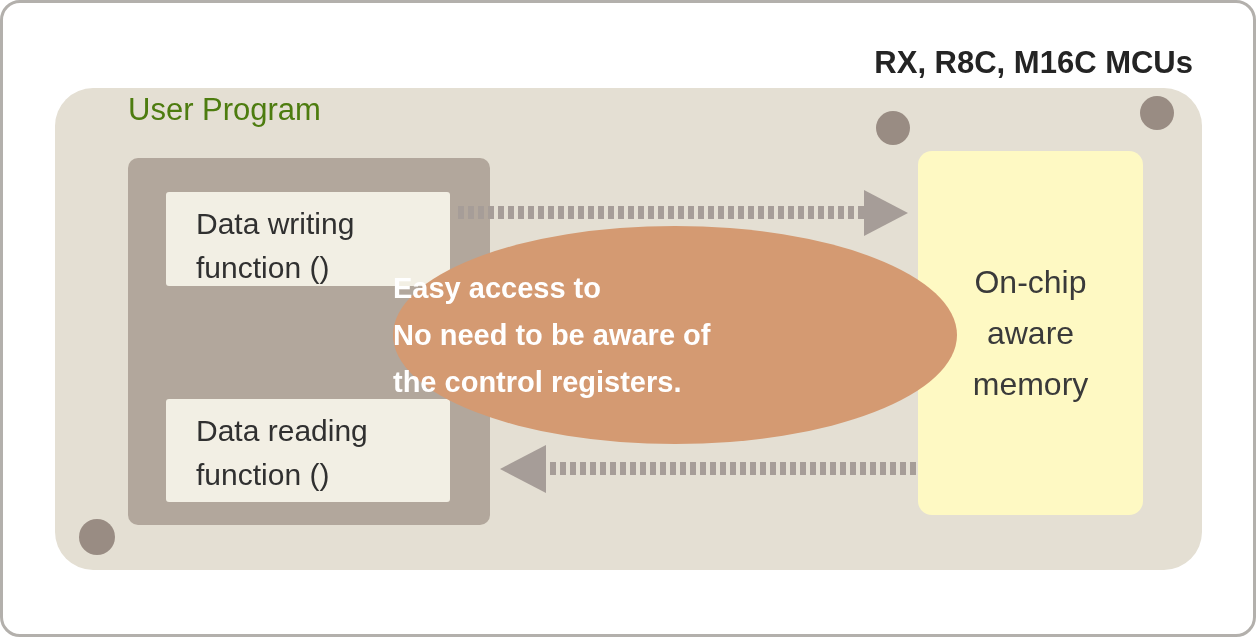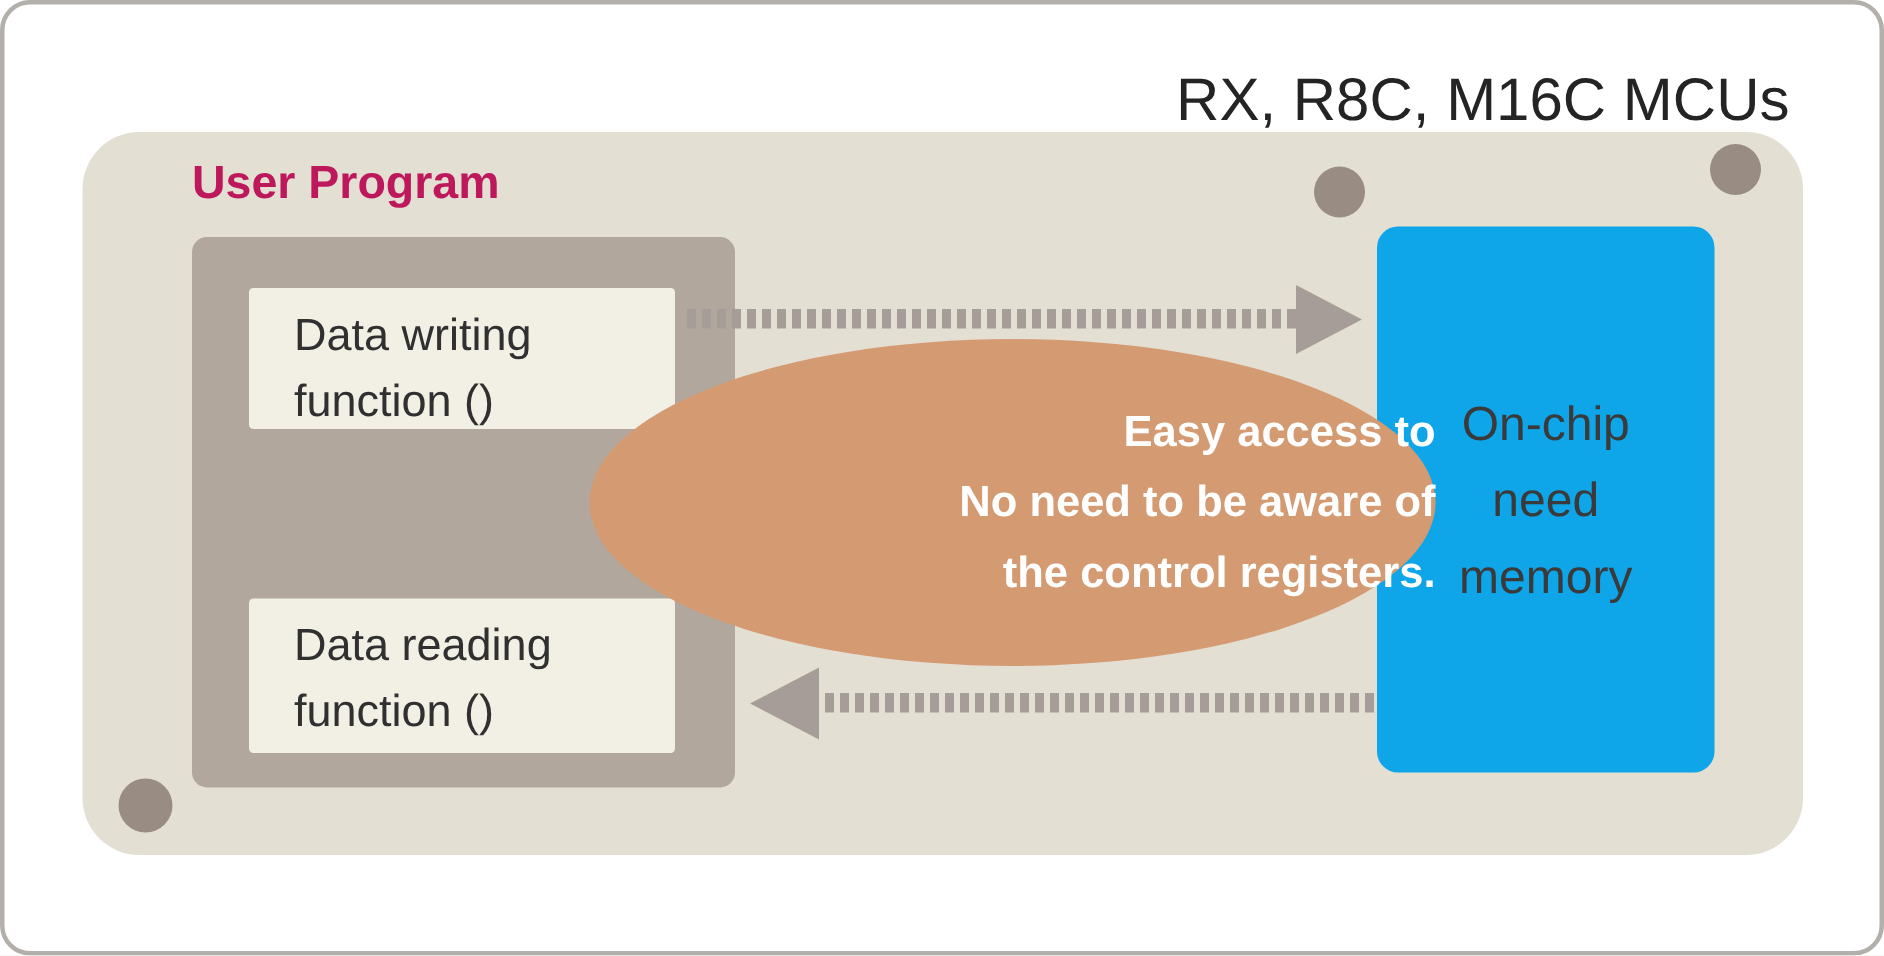--- a/index.html
+++ b/index.html
@@ -8,32 +8,32 @@
     width: 1256px; height: 637px;
     box-sizing: border-box;
     background: #ffffff;
     border: 3px solid #b3b0ac;
     border-radius: 20px;
     overflow: hidden;
     font-family: "Liberation Sans", "DejaVu Sans", sans-serif;
   }
   .title {
     position: absolute; top: 42px; right: 60px;
-    font-size: 40px; font-weight: 400; color: #242424;
+    font-size: 31px; font-weight: 700; color: #242424;
     white-space: nowrap;
   }
   .mcu {
     position: absolute; left: 52px; top: 85px;
     width: 1147px; height: 482px;
     background: #e4dfd3;
     border-radius: 38px;
   }
   .user-program-label {
-    position: absolute; left: 73px; top: 16px;
-    font-size: 31px; font-weight: 700; color: #be185d;
+    position: absolute; left: 73px; top: 4px;
+    font-size: 31px; font-weight: 400; color: #4d7c0f;
     white-space: nowrap;
   }
   .program-block {
     position: absolute; left: 73px; top: 70px;
     width: 362px; height: 367px;
     background: #b2a79c;
     border-radius: 10px;
     z-index: 1;
   }
   .func-box {
@@ -64,36 +64,36 @@
   }
   .arrow-head.left {
     left: 445px; top: 357px;
     border-top: 24px solid rgba(0,0,0,0);
     border-bottom: 24px solid rgba(0,0,0,0);
     border-right: 46px solid #a69d98;
   }
   .memory-box {
     position: absolute; left: 863px; top: 63px;
     width: 225px; height: 364px;
-    background: #0ea5e9;
+    background: #fef9c3;
     border-radius: 14px;
     z-index: 2;
     display: flex; flex-direction: column; justify-content: center;
     text-align: center;
     font-size: 32px; font-weight: 500; color: #3a3a3a;
     line-height: 51px;
   }
   .callout {
     position: absolute; left: 338px; top: 138px;
     width: 564px; height: 218px;
     background: #d49a72;
     border-radius: 50%;
     z-index: 5;
     display: flex; flex-direction: column; justify-content: center;
-    text-align: right;
+    text-align: left;
     font-size: 29px; font-weight: 600; color: #ffffff;
     line-height: 47px;
   }
   .screw {
     position: absolute; border-radius: 50%;
     background: #998c83; z-index: 2;
   }
   .screw.top-mid   { left: 821px;  top: 23px;  width: 34px; height: 34px; }
   .screw.top-right { left: 1085px; top: 8px;   width: 34px; height: 34px; }
   .screw.bot-left  { left: 24px;   top: 431px; width: 36px; height: 36px; }
@@ -121,21 +121,21 @@
     </div>
 
     <div class="dash-line write"></div>
     <div class="arrow-head right"></div>
 
     <div class="arrow-head left"></div>
     <div class="dash-line read"></div>
 
     <div class="memory-box">
       <div>On-chip</div>
-      <div>need</div>
+      <div>aware</div>
       <div>memory</div>
     </div>
 
     <div class="callout">
       <div>Easy access to</div>
       <div>No need to be aware of</div>
       <div>the control registers.</div>
     </div>
 
     <div class="screw top-mid"></div>

